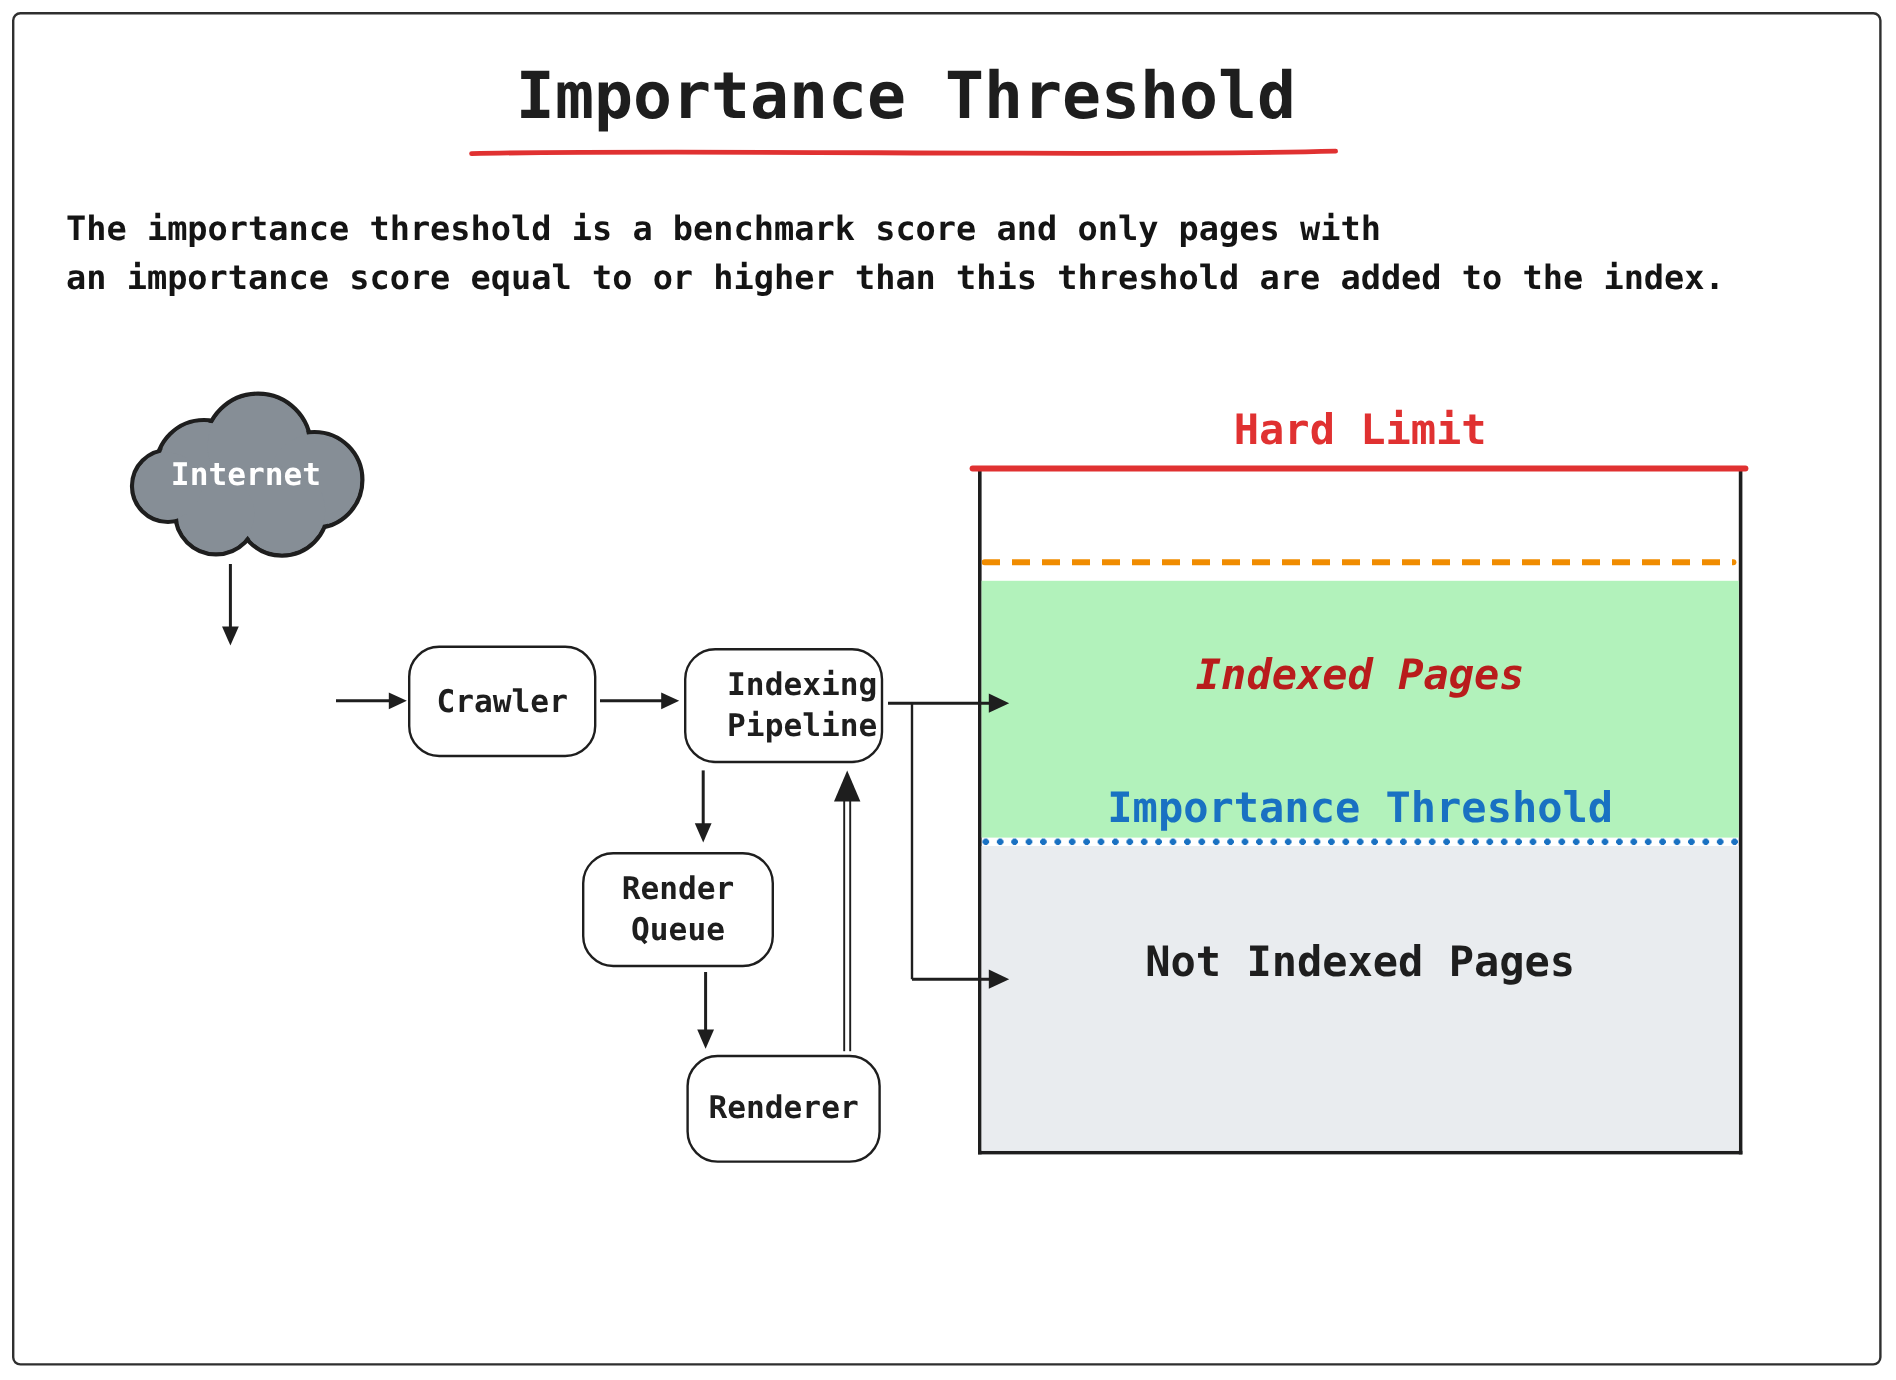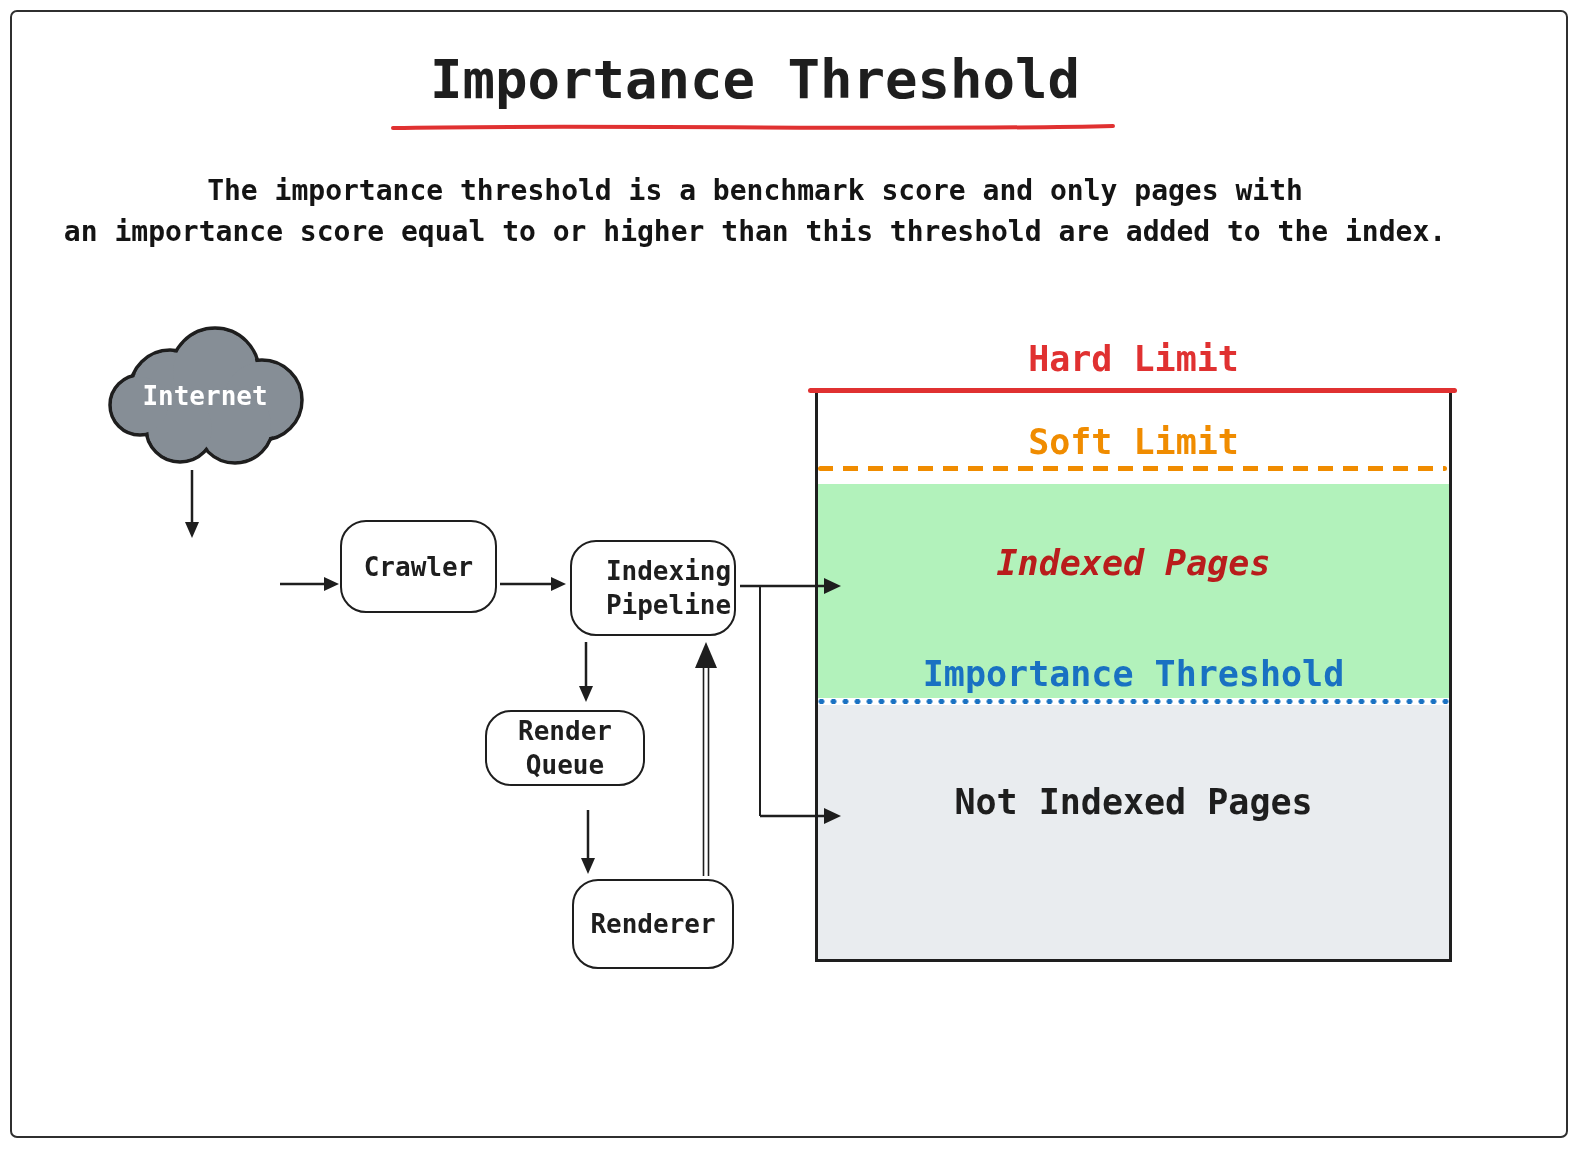--- a/index.html
+++ b/index.html
@@ -16,39 +16,39 @@
     border:2px solid #2f2f2f;border-radius:7px;
     pointer-events:none;
   }
   .page-title{
     position:absolute;left:355px;top:48px;width:800px;
     margin:0;text-align:center;
     font-size:54px;font-weight:bold;letter-spacing:0px;
   }
   .description{
     position:absolute;left:55px;top:170px;width:1400px;
-    text-align:center;font-size:28px;font-weight:600;line-height:41px;
+    font-size:28px;font-weight:600;line-height:41px;
     color:#141414;
   }
   .diagram-svg{position:absolute;left:0;top:0;z-index:5;}
   .internet-label{
     position:absolute;left:125px;top:381px;width:160px;z-index:6;
     text-align:center;color:#ffffff;font-size:26px;font-weight:600;
   }
   .node{
     position:absolute;z-index:10;
     background:#ffffff;border:2.5px solid #1e1e1e;border-radius:26px;
     display:flex;align-items:center;justify-content:center;
     text-align:center;font-size:26px;font-weight:600;line-height:34px;
     padding:4px;box-sizing:border-box;
   }
   .node-crawl-queue{left:115px;top:538px;width:160px;height:93px;}
-  .node-crawler{left:340px;top:520px;width:157px;height:93px;}
+  .node-crawler{left:340px;top:538px;width:157px;height:93px;}
   .node-indexing-pipeline{left:570px;top:540px;width:166px;height:96px;padding-left:35px;}
-  .node-render-queue{left:485px;top:710px;width:160px;height:76px;}
+  .node-render-queue{left:485px;top:710px;width:160px;height:96px;}
   .node-renderer{left:572px;top:879px;width:162px;height:90px;}
 
   
   .index-box{
     position:absolute;left:815px;top:390px;width:637px;height:572px;
     box-sizing:border-box;background:#ffffff;
     border-left:3px solid #1e1e1e;border-right:3px solid #1e1e1e;border-bottom:3px solid #1e1e1e;
     z-index:2;
   }
   .hard-limit-line{
@@ -179,18 +179,17 @@
     <span>Indexing Pipeline</span>
   </div>
   <div class="node node-render-queue">
     <span>Render Queue</span>
   </div>
   <div class="node node-renderer">
     <span>Renderer</span>
   </div>
 
   <div class="zone-label label-hard-limit">Hard Limit</div>
-  <div class="zone-label label-soft-limit">Soft Limit</div>
   <div class="zone-label label-indexed-pages">Indexed Pages</div>
   <div class="zone-label label-importance-threshold">Importance Threshold</div>
   <div class="zone-label label-not-indexed-pages">Not Indexed Pages</div>
 
 </div>
 
 </body></html>

